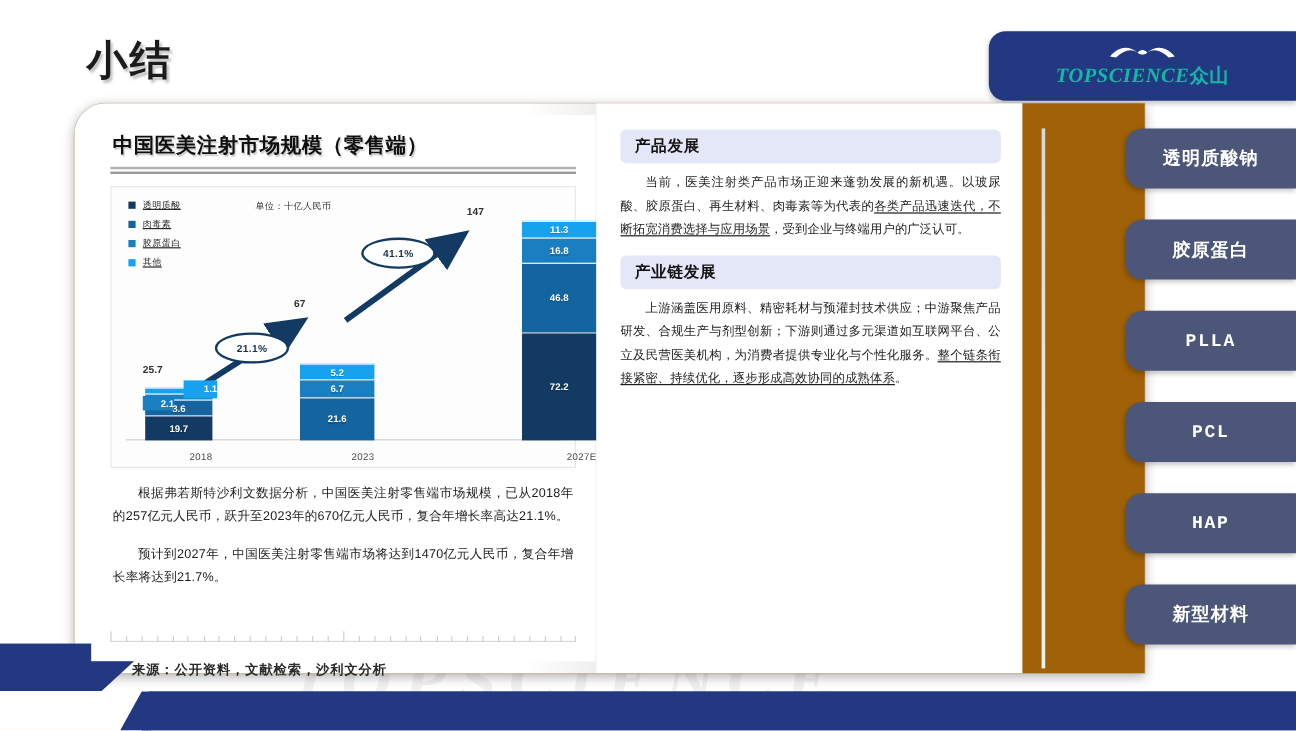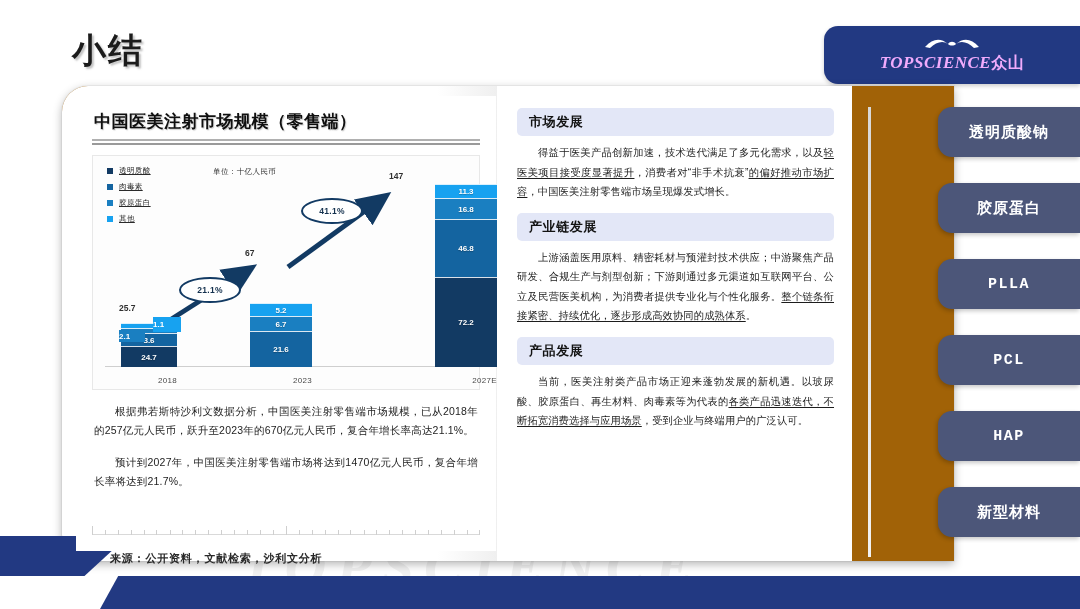--- a/index.html
+++ b/index.html
@@ -36,21 +36,21 @@
     background: #223982;
     border-radius: 14px 0 0 14px;
     box-shadow: 0 2px 4px rgba(0,0,0,.2);
     display: flex; flex-direction: column;
     align-items: center; justify-content: center;
   }
   .logo-mark { width: 58px; height: 16px; display:block; margin-bottom: 1px; }
   .logo-text {
     font-family: "Liberation Serif", "DejaVu Serif", serif;
     font-size: 17px; font-weight: bold; font-style: italic;
-    color: #f0abfc; letter-spacing: .5px;
+    color: #14b8a6; letter-spacing: .5px;
     white-space: nowrap;
   }
   .logo-text .cn { font-style: normal; font-family:"Liberation Sans",sans-serif; font-size:16px; }
 
   
   .page-title {
     position: absolute;
     left: 72px; top: 28px;
     font-size: 34px; font-weight: bold;
     color: #1b1b1b;
@@ -134,21 +134,21 @@
     position: absolute;
     font-size: 8.5px; color: #303030; font-weight: 600;
   }
   .axis-line {
     position: absolute; left: 12px; right: 12px; bottom: 22px;
     height: 1px; background: #cfcfcf;
   }
   
   .chip {
     position: absolute;
-    display: flex; align-items: center; justify-content: flex-start;
+    display: flex; align-items: center; justify-content: flex-end;
     font-size: 8px; font-weight: bold; color: #fff;
   }
 
   
   .cagr {
     position: absolute;
     display:flex; align-items:center; justify-content:center;
     border: 2.5px solid #123a63;
     border-radius: 50%;
     background: #ffffff;
@@ -308,21 +308,21 @@
 
         <div class="axis-line"></div>
 
         <div class="bar-group" style="left:28px; width:56px;">
           <div class="bar-seg tiny" style="height:5px; background:#17a2f0;"></div>
           <div class="bar-seg tiny" style="height:5px; background:#1a7fc1;"></div>
           <div class="bar-seg" style="height:13px; background:#1464a0;">
               <span>8.6</span>
             </div>
           <div class="bar-seg" style="height:21px; background:#123a63;">
-              <span>24.7</span>
+              <span>19.7</span>
             </div>
           <div class="bar-label">2018</div>
         </div>
         <div class="chip" style="left:26px; bottom:47px; width:26px; height:12px; background:#1a7fc1;">
             <span>2.1</span>
           </div>
         <div class="chip" style="left:60px; bottom:57px; width:28px; height:15px; background:#17a2f0;">
             <span>1.1</span>
           </div>
         <div class="bar-total" style="left:26px; bottom:76px;">25.7</div>
@@ -401,33 +401,29 @@
           <i style="left:90%;   height:5px;"></i>
         <i style="left:93.3%;height:5px;"></i>
           <i style="left:96.6%; height:5px;"></i>
         <i style="left:99.7%;height:5px;"></i>
       </div>
     </div>
   </div>
 
   <div class="right-panel">
 
+
     <div class="sec">
-      <div class="sec-head">市场发展</div>
-      <div class="sec-body"><span>得益于医美产品创新加速，技术迭代满足了多元化需求，以及</span><u>轻医美项目接受度显著提升</u><span>，消费者对“非手术抗衰”</span><u>的偏好推动市场扩容</u><span>，中国医美注射零售端市场呈现爆发式增长。</span></div>
+      <div class="sec-head">产品发展</div>
+      <div class="sec-body"><span>当前，医美注射类产品市场正迎来蓬勃发展的新机遇。以玻尿酸、胶原蛋白、再生材料、肉毒素等为代表的</span><u>各类产品迅速迭代，不断拓宽消费选择与应用场景</u><span>，受到企业与终端用户的广泛认可。</span></div>
     </div>
 
     <div class="sec">
       <div class="sec-head">产业链发展</div>
       <div class="sec-body"><span>上游涵盖医用原料、精密耗材与预灌封技术供应；中游聚焦产品研发、合规生产与剂型创新；下游则通过多元渠道如互联网平台、公立及民营医美机构，为消费者提供专业化与个性化服务。</span><u>整个链条衔接紧密、持续优化，逐步形成高效协同的成熟体系</u><span>。</span></div>
-    </div>
-
-    <div class="sec">
-      <div class="sec-head">产品发展</div>
-      <div class="sec-body"><span>当前，医美注射类产品市场正迎来蓬勃发展的新机遇。以玻尿酸、胶原蛋白、再生材料、肉毒素等为代表的</span><u>各类产品迅速迭代，不断拓宽消费选择与应用场景</u><span>，受到企业与终端用户的广泛认可。</span></div>
     </div>
   </div>
 
   <div class="nav-rail">
     <div class="rail-line"></div>
     <div class="nav-btn" style="top:0px;">透明质酸钠</div>
     <div class="nav-btn" style="top:76px;">胶原蛋白</div>
     <div class="nav-btn latin" style="top:152px;">PLLA</div>
     <div class="nav-btn latin" style="top:228px;">PCL</div>
     <div class="nav-btn latin" style="top:304px;">HAP</div>

